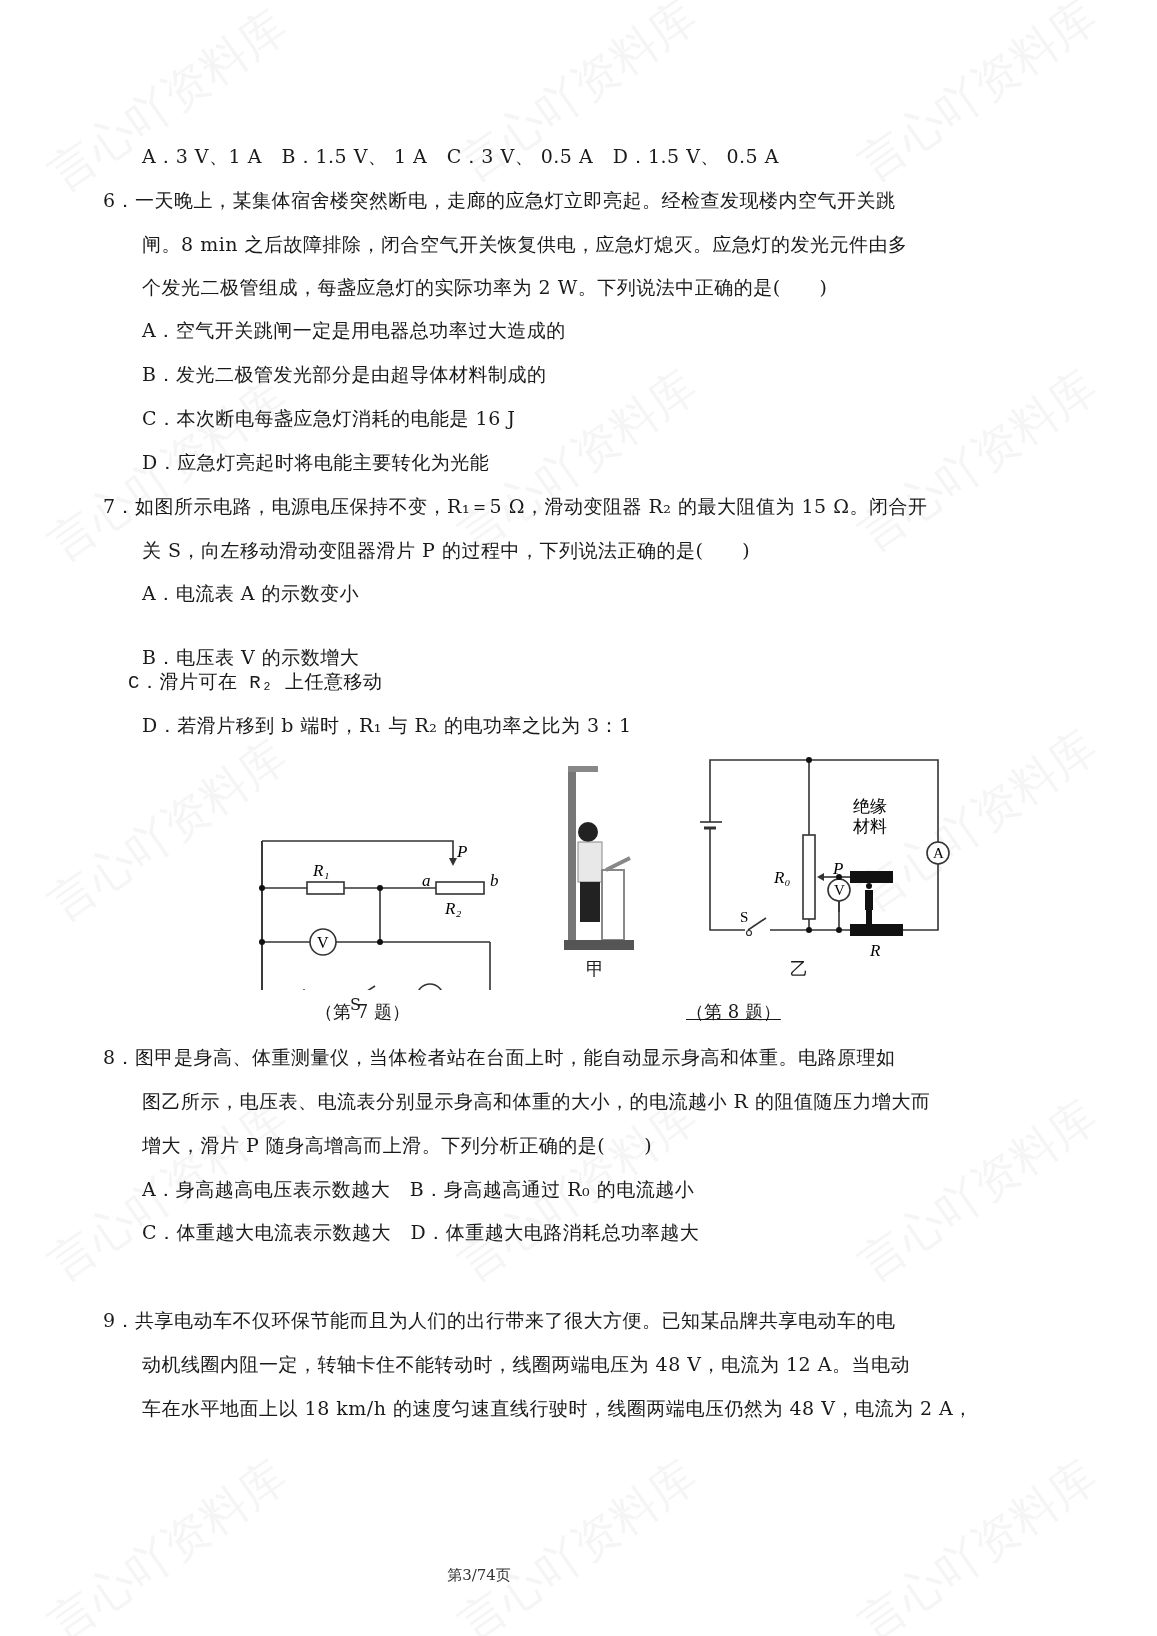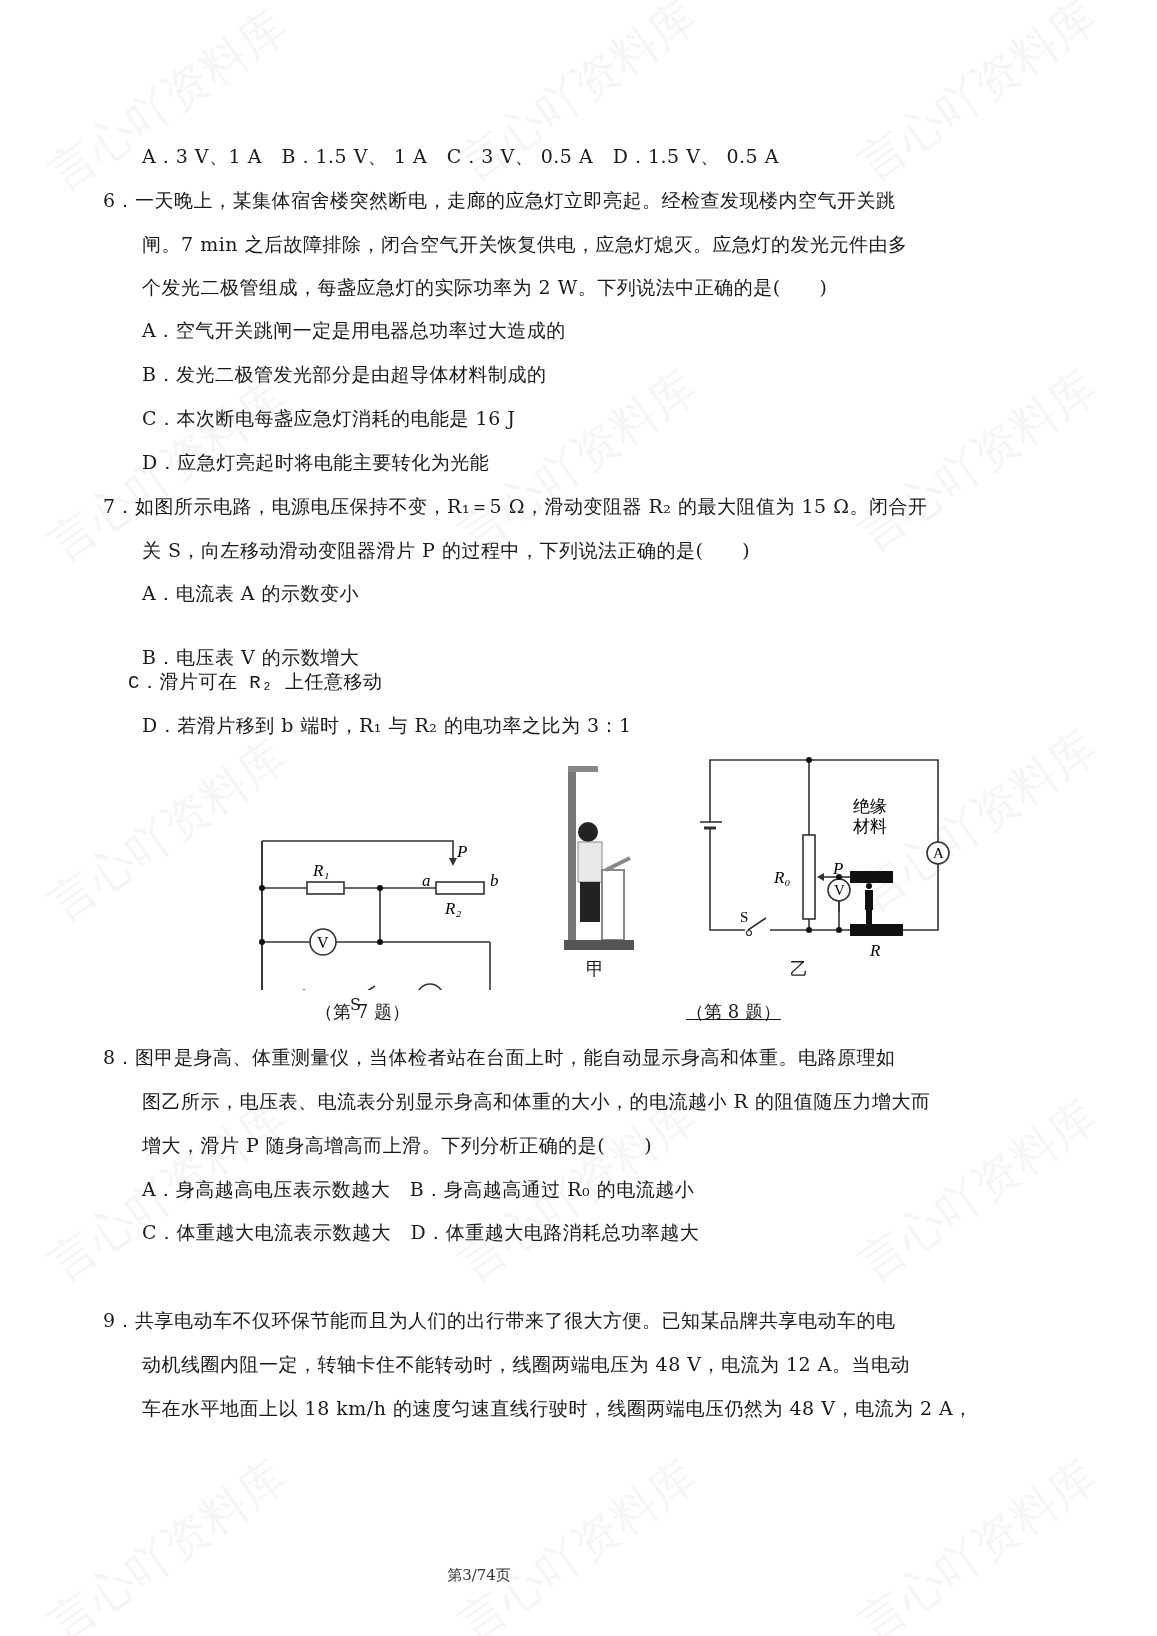--- a/index.html
+++ b/index.html
@@ -26,21 +26,21 @@
 <div class="wm" style="left:30px;top:1160px;">言心吖资料库</div>
 <div class="wm" style="left:440px;top:1160px;">言心吖资料库</div>
 <div class="wm" style="left:840px;top:1160px;">言心吖资料库</div>
 <div class="wm" style="left:30px;top:1520px;">言心吖资料库</div>
 <div class="wm" style="left:440px;top:1520px;">言心吖资料库</div>
 <div class="wm" style="left:840px;top:1520px;">言心吖资料库</div>
 
 <div class="line" style="left:142px;top:144px;">A．3 V、1 A　B．1.5 V、 1 A　C．3 V、 0.5 A　D．1.5 V、 0.5 A</div>
 
 <div class="line" style="left:103px;top:188px;">6．一天晚上，某集体宿舍楼突然断电，走廊的应急灯立即亮起。经检查发现楼内空气开关跳</div>
-<div class="line" style="left:142px;top:232px;">闸。7 min 之后故障排除，闭合空气开关恢复供电，应急灯熄灭。应急灯的发光元件由多</div>
+<div class="line" style="left:142px;top:232px;">闸。8 min 之后故障排除，闭合空气开关恢复供电，应急灯熄灭。应急灯的发光元件由多</div>
 <div class="line" style="left:142px;top:275px;">个发光二极管组成，每盏应急灯的实际功率为 2 W。下列说法中正确的是(　　)</div>
 <div class="line" style="left:142px;top:318px;">A．空气开关跳闸一定是用电器总功率过大造成的</div>
 <div class="line" style="left:142px;top:362px;">B．发光二极管发光部分是由超导体材料制成的</div>
 <div class="line" style="left:142px;top:406px;">C．本次断电每盏应急灯消耗的电能是 16 J</div>
 <div class="line" style="left:142px;top:450px;">D．应急灯亮起时将电能主要转化为光能</div>
 
 <div class="line" style="left:103px;top:494px;">7．如图所示电路，电源电压保持不变，R₁＝5 Ω，滑动变阻器 R₂ 的最大阻值为 15 Ω。闭合开</div>
 <div class="line" style="left:142px;top:538px;">关 S，向左移动滑动变阻器滑片 P 的过程中，下列说法正确的是(　　)</div>
 <div class="line" style="left:142px;top:581px;">A．电流表 A 的示数变小</div>
 <div class="line" style="left:142px;top:625px;margin-top:20px;">B．电压表 V 的示数增大</div>

